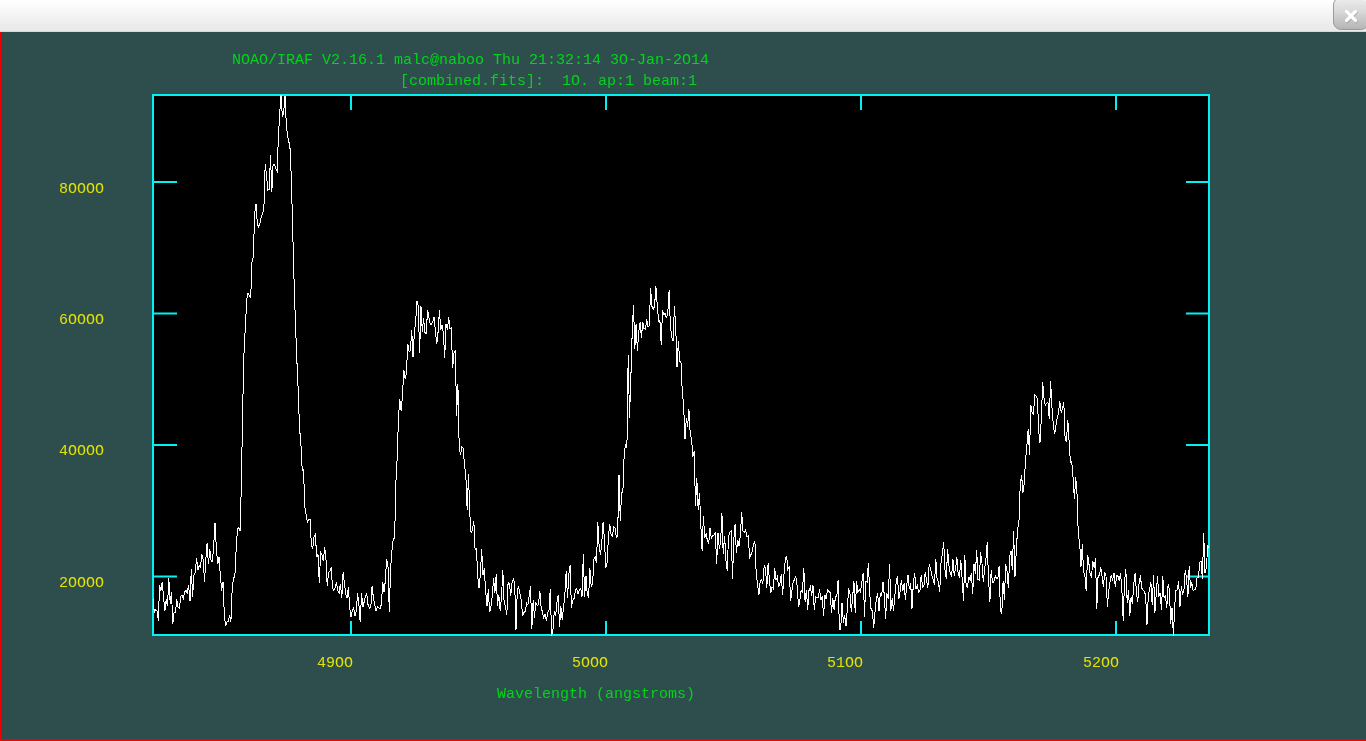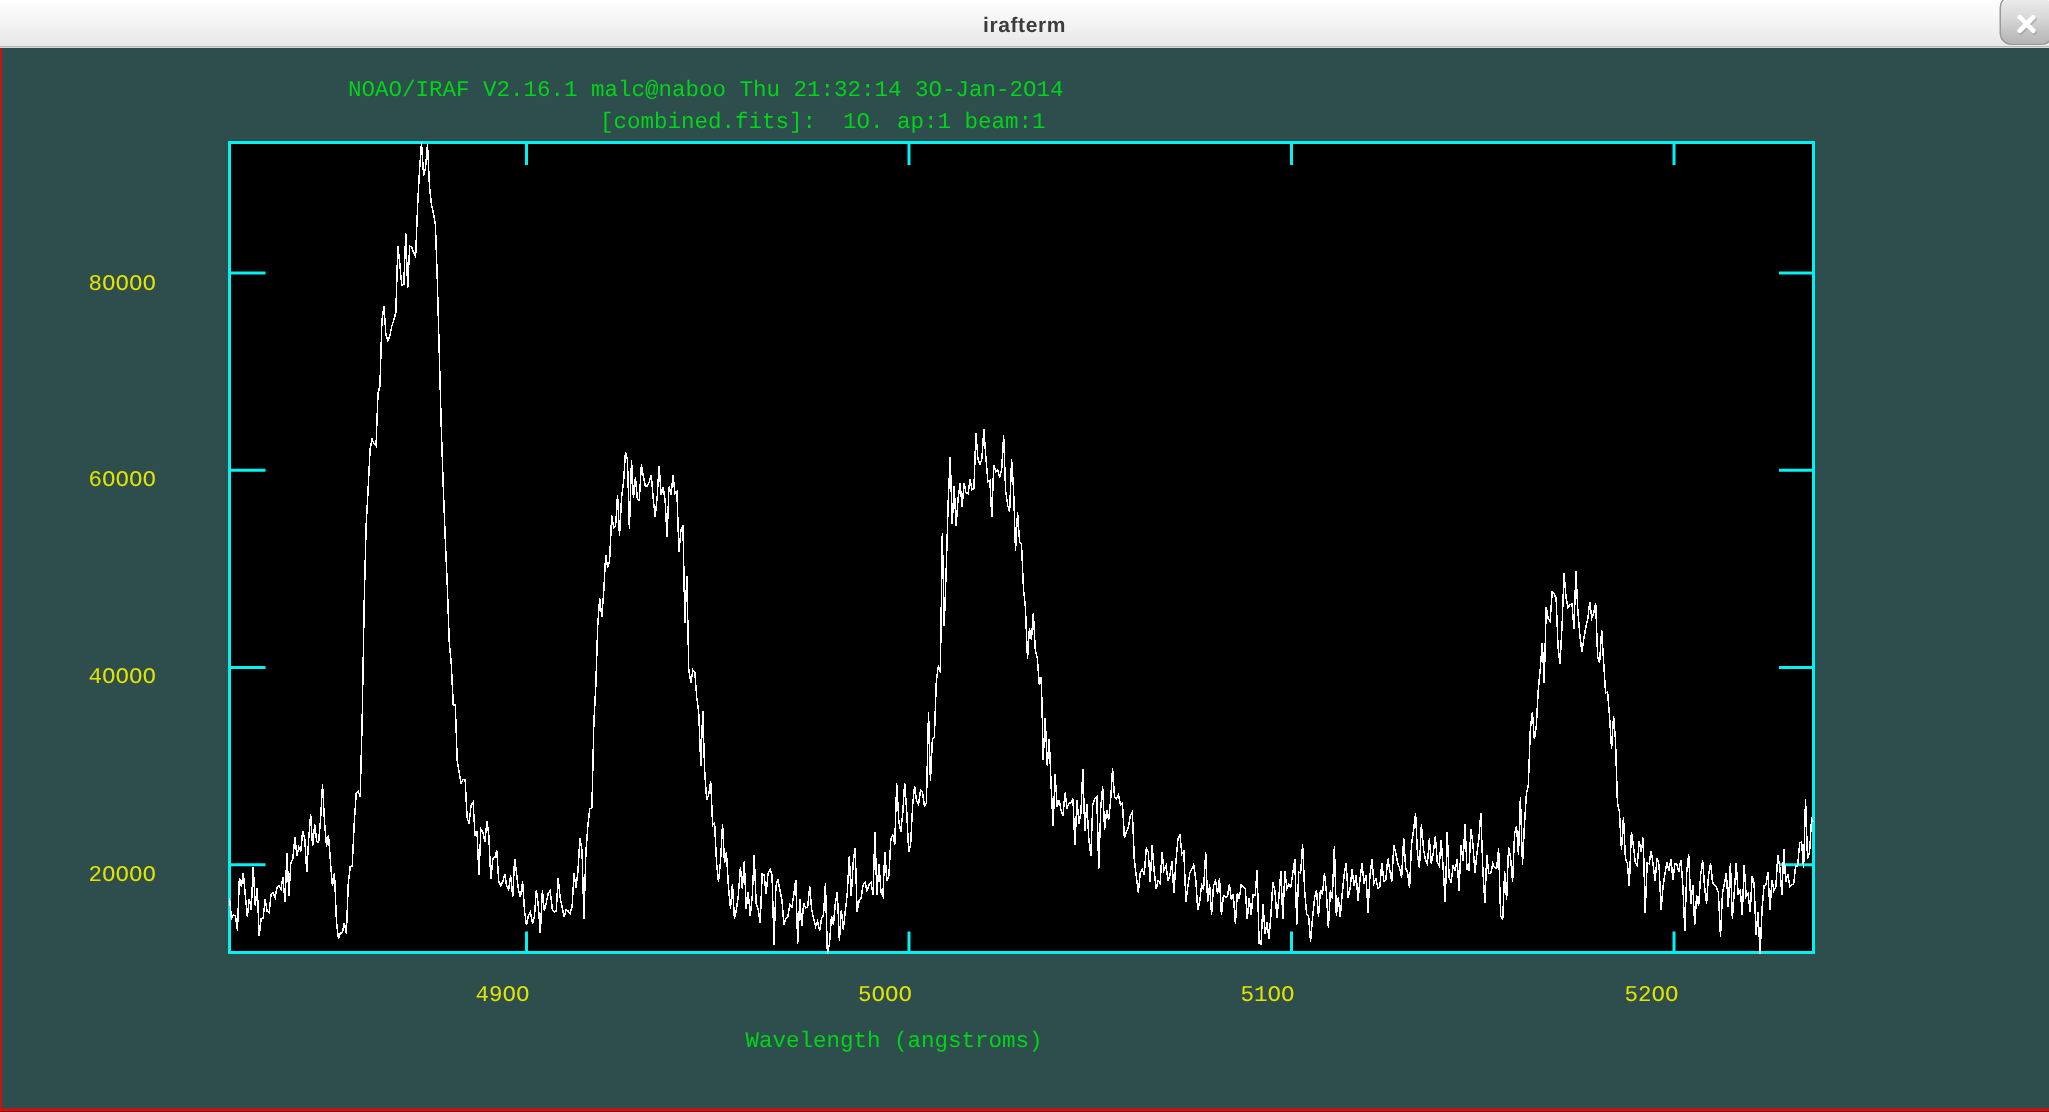--- a/index.html
+++ b/index.html
@@ -37,21 +37,20 @@
     <text x="104" y="587">2OOOO</text>
     <text x="353" y="667">49OO</text>
     <text x="608" y="667">5OOO</text>
     <text x="863" y="667">51OO</text>
     <text x="1119" y="667">52OO</text>
   </g>
 </svg>
 <div id="redl"></div>
 <div id="redb"></div>
 <div id="titlebar">
-    <div id="title">irafterm</div>
     <div id="closebtn">
       <svg width="34" height="31">
         <g stroke-linecap="round">
           <path d="M12.5 13.5l9 9M21.5 13.5l-9 9" stroke="#8f8f8f" stroke-width="3.4" opacity="0.55" transform="translate(0.6,1)"></path>
           <path d="M12.5 13.5l9 9M21.5 13.5l-9 9" stroke="#ffffff" stroke-width="3.2"></path>
         </g>
       </svg>
     </div>
   </div>
 

